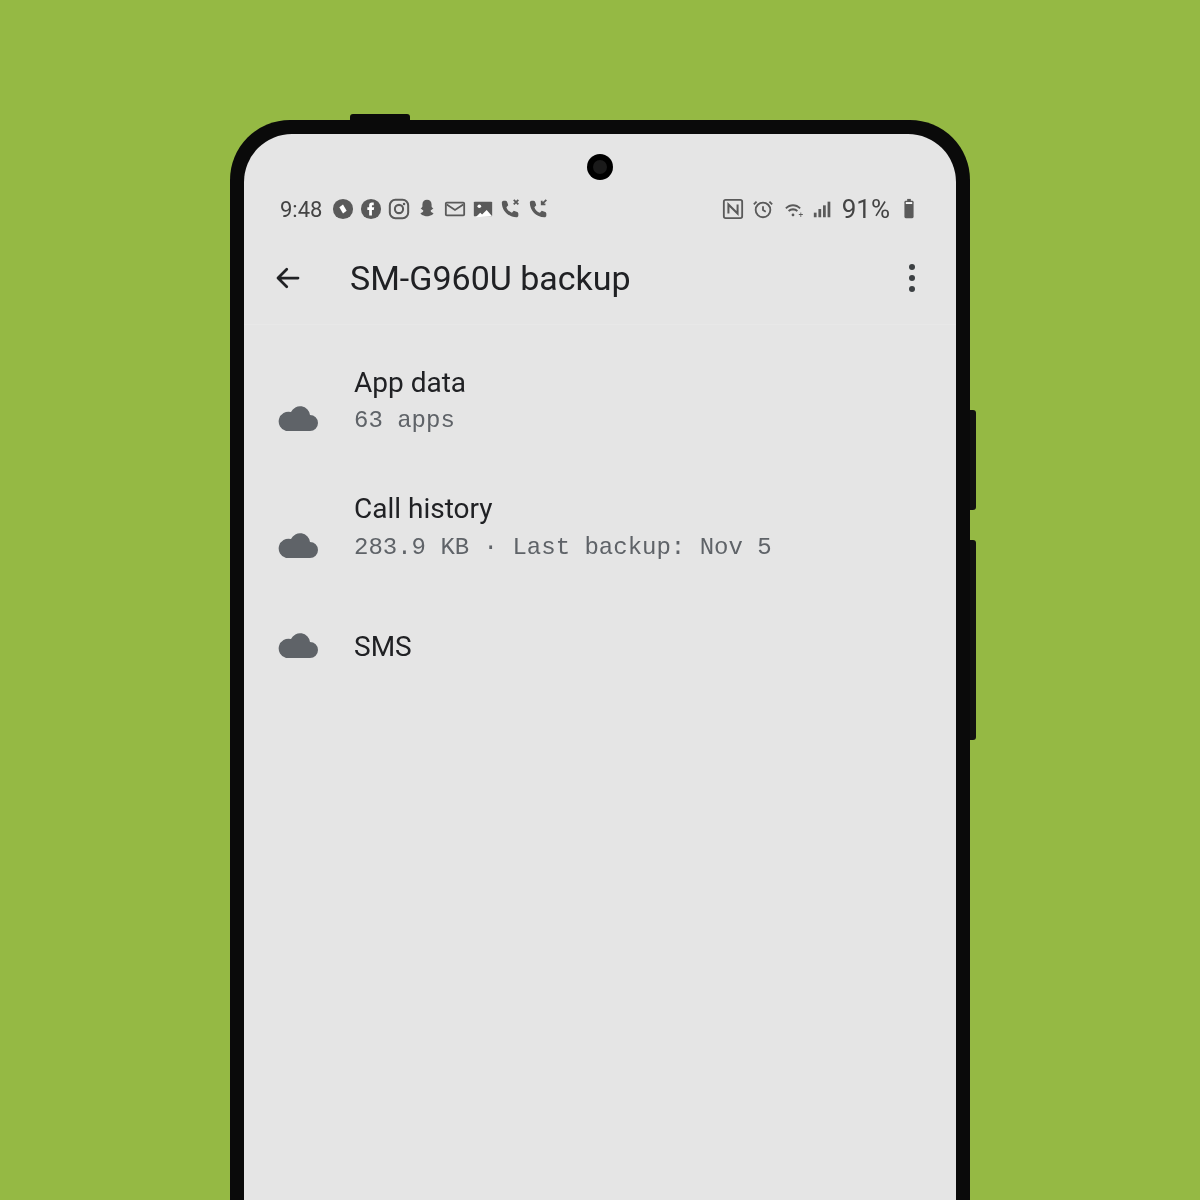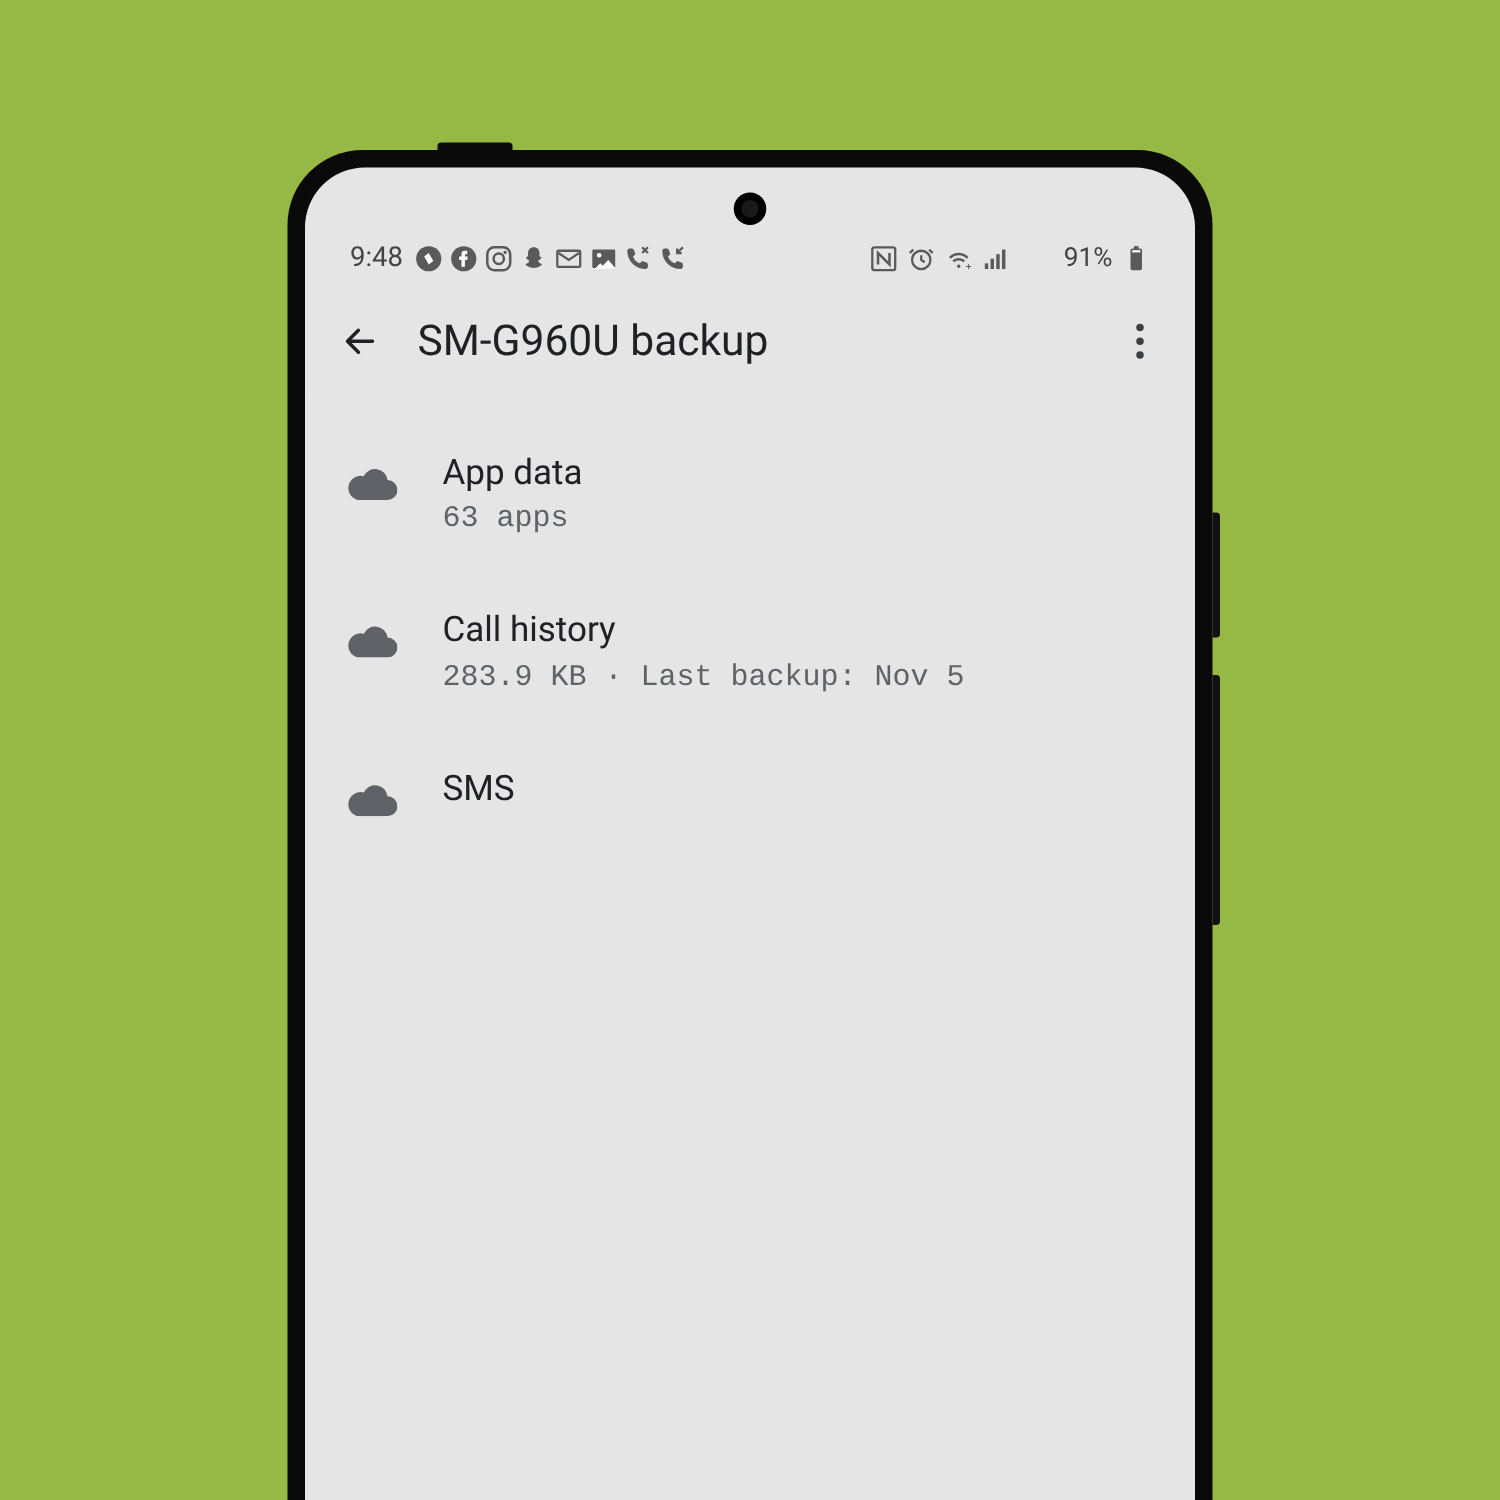--- a/index.html
+++ b/index.html
@@ -78,57 +78,57 @@
     }
     .status-left, .status-right {
       display: flex;
       align-items: center;
       gap: 8px;
     }
     .status-left { gap: 6px; }
     .status-time { font-weight: 400; margin-right: 4px; color: #444;}
     .status-icon { width: 22px; height: 22px; display:inline-flex; align-items:center; justify-content:center;}
     .status-icon svg { width: 100%; height: 100%; fill: #5a5a5a; }
-    .battery-text { font-size: 21px; color: #444; margin-left: 35px; }
+    .battery-text { font-size: 26px; color: #444; }
     .app-bar {
       display: flex;
       align-items: center;
       padding: 22px 24px 26px 24px;
       border-bottom: 1px solid #e8e8e8;
     }
     .back-btn {
       width: 40px;
       height: 40px;
       display: flex;
       align-items: center;
       justify-content: center;
       cursor: pointer;
     }
     .back-btn svg { width: 30px; height: 30px; stroke: #202124; stroke-width: 2.2; fill: none; }
     .title {
       flex: 1;
       font-size: 34px;
       color: #202124;
-      margin-left: 26px;
+      margin-left: 42px;
       font-weight: 400;
     }
     .menu-btn {
       width: 40px;
       height: 40px;
       display: flex;
       align-items: center;
       justify-content: center;
       cursor: pointer;
     }
     .menu-btn svg { width: 8px; height: 30px; }
     .menu-btn circle { fill: #3c4043; }
     .list { padding: 14px 0 0 0; }
     .list-item {
       display: flex;
-      align-items: flex-start;
+      align-items: flex-end;
       padding: 26px 32px;
       cursor: pointer;
     }
     .item-icon {
       width: 44px;
       height: 44px;
       display: flex;
       align-items: center;
       justify-content: center;
       margin-top: 4px;

